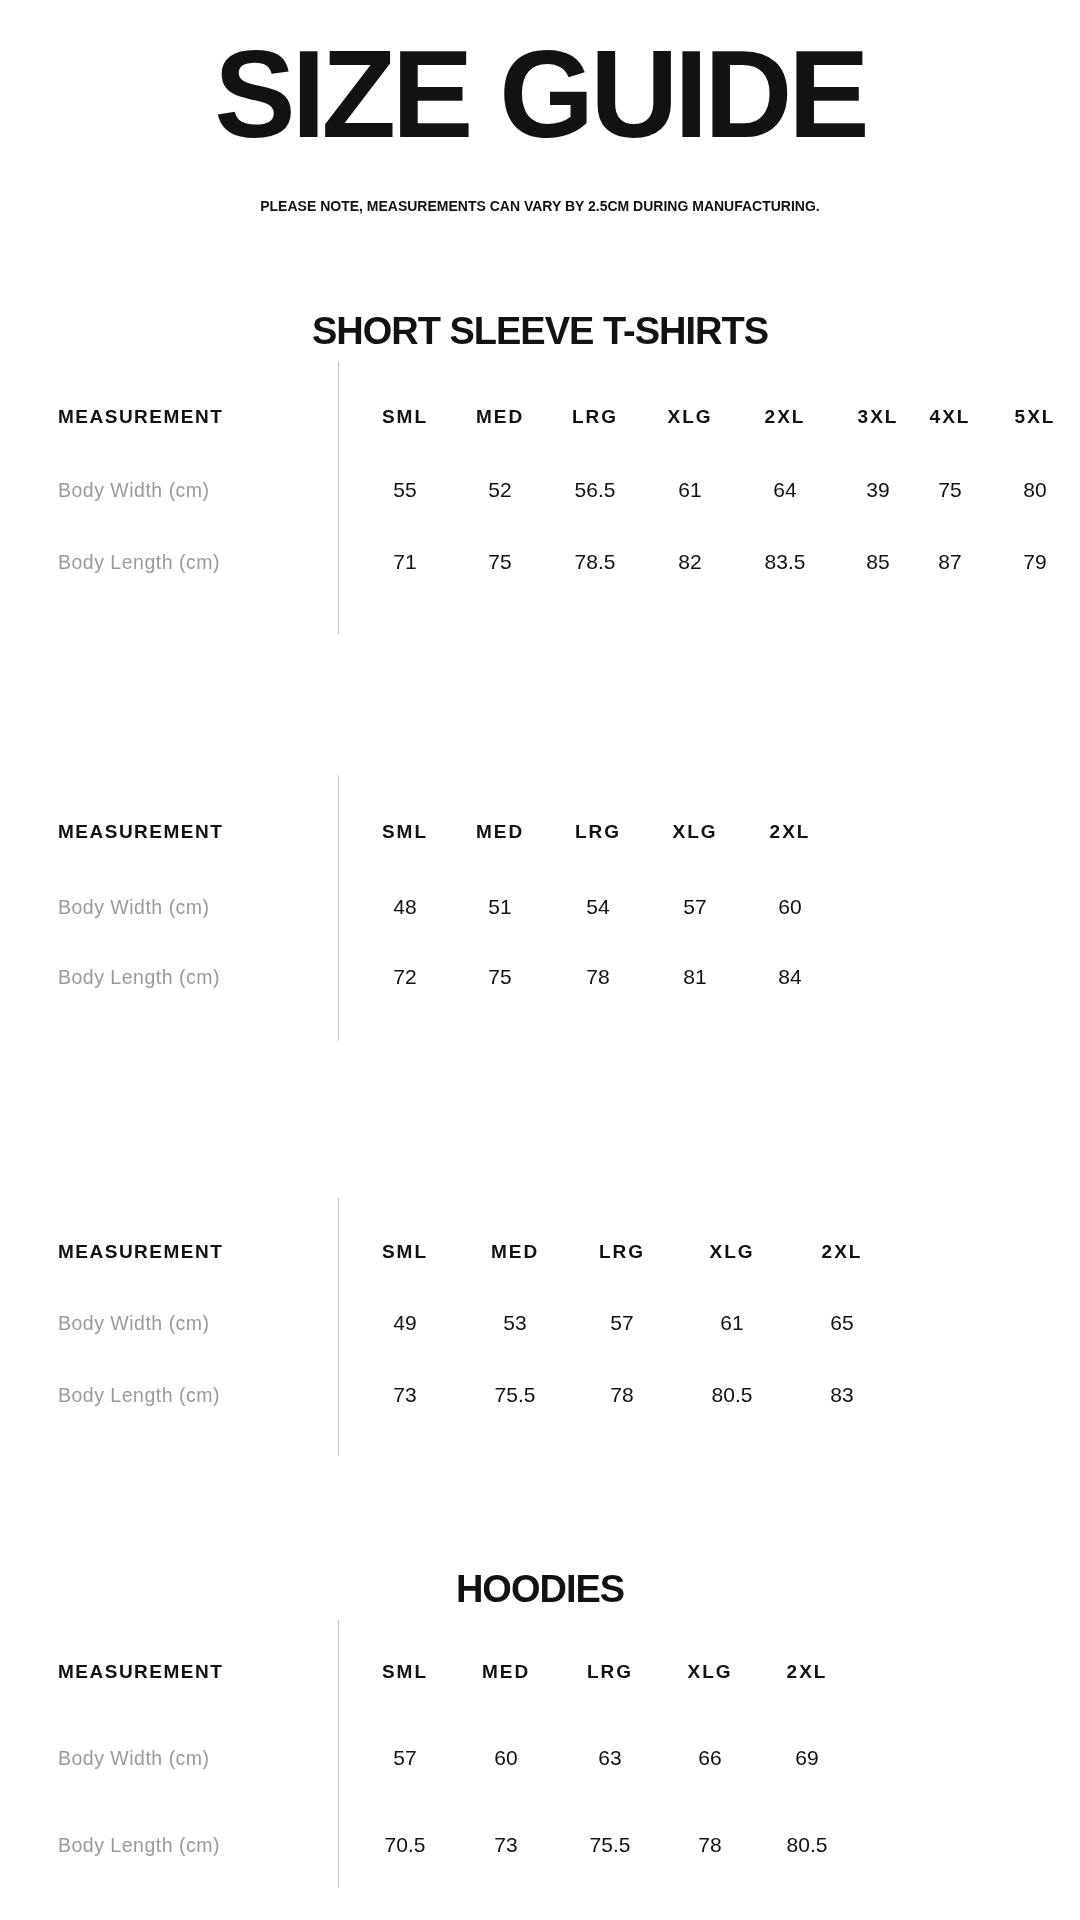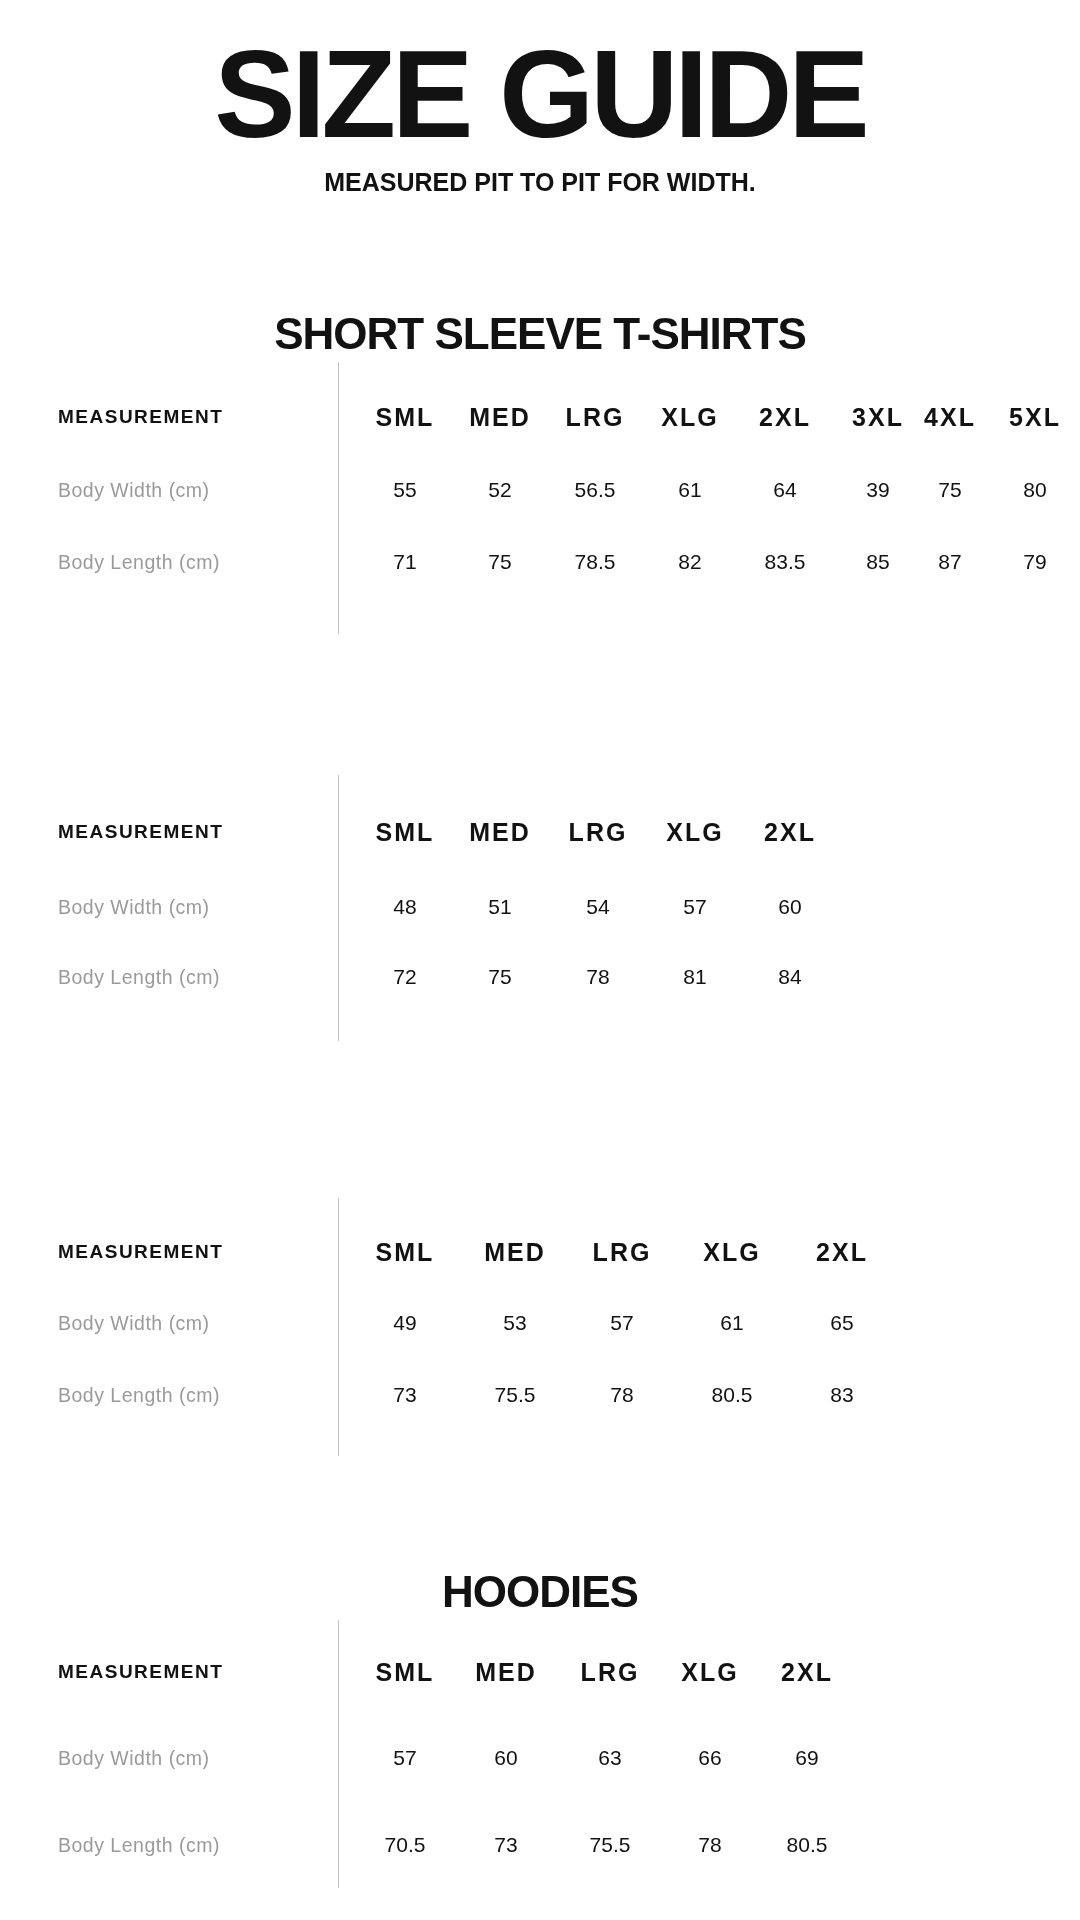--- a/index.html
+++ b/index.html
@@ -11,36 +11,36 @@
   }
   .center { position:absolute; left:0; width:1080px; text-align:center; }
   .page-title {
     top:30px; font-size:122px; font-weight:bold; line-height:1.05;
     letter-spacing:-4px; transform:scaleY(1.02);
   }
   .page-subtitle { top:168px; font-size:25px; font-weight:bold; letter-spacing:0px; }
   .page-note { top:198px; font-size:14px; font-weight:bold; letter-spacing:0px; }
   .sec-heading {
     position:absolute; left:0; width:1080px; text-align:center;
-    font-size:44px; font-weight:bold; line-height:1; letter-spacing:-1px;
+    font-size:38px; font-weight:bold; line-height:1; letter-spacing:-1px;
   }
   .divider { position:absolute; left:338px; width:1px; background:#c2c2c2; }
   .trow { position:absolute; left:0; width:1080px; height:26px; line-height:26px; }
   .lbl-h { position:absolute; left:58px; font-size:19px; font-weight:bold; letter-spacing:1.5px; color:#121212; }
   .lbl   { position:absolute; left:58px; font-size:19.5px; color:#9a9a9a; letter-spacing:0.5px; }
-  .size-h { position:absolute; transform:translateX(-50%); font-size:25px; font-weight:bold; letter-spacing:2px; white-space:nowrap; }
+  .size-h { position:absolute; transform:translateX(-50%); font-size:19px; font-weight:bold; letter-spacing:2px; white-space:nowrap; }
   .val    { position:absolute; transform:translateX(-50%); font-size:21px; white-space:nowrap; }
 </style>
 </head>
 <body>
 
 <div class="page">
 
   <div class="center page-title">SIZE GUIDE</div>
-  <div class="center page-subtitle">MEASURED PIT TO PIT FOR WIDTH.</div>
+  <div class="center page-note">PLEASE NOTE, MEASUREMENTS CAN VARY BY 2.5CM DURING MANUFACTURING.</div>
 
   <div class="sec-heading" style="top:312px">SHORT SLEEVE T-SHIRTS</div>
   <div class="divider" style="top:362px;height:272px"></div>
 
   <div class="trow" style="top:404px">
     <span class="lbl-h">MEASUREMENT</span>
     <span class="size-h" style="left:405px">SML</span>
     <span class="size-h" style="left:500px">MED</span>
     <span class="size-h" style="left:595px">LRG</span>
     <span class="size-h" style="left:690px">XLG</span>

